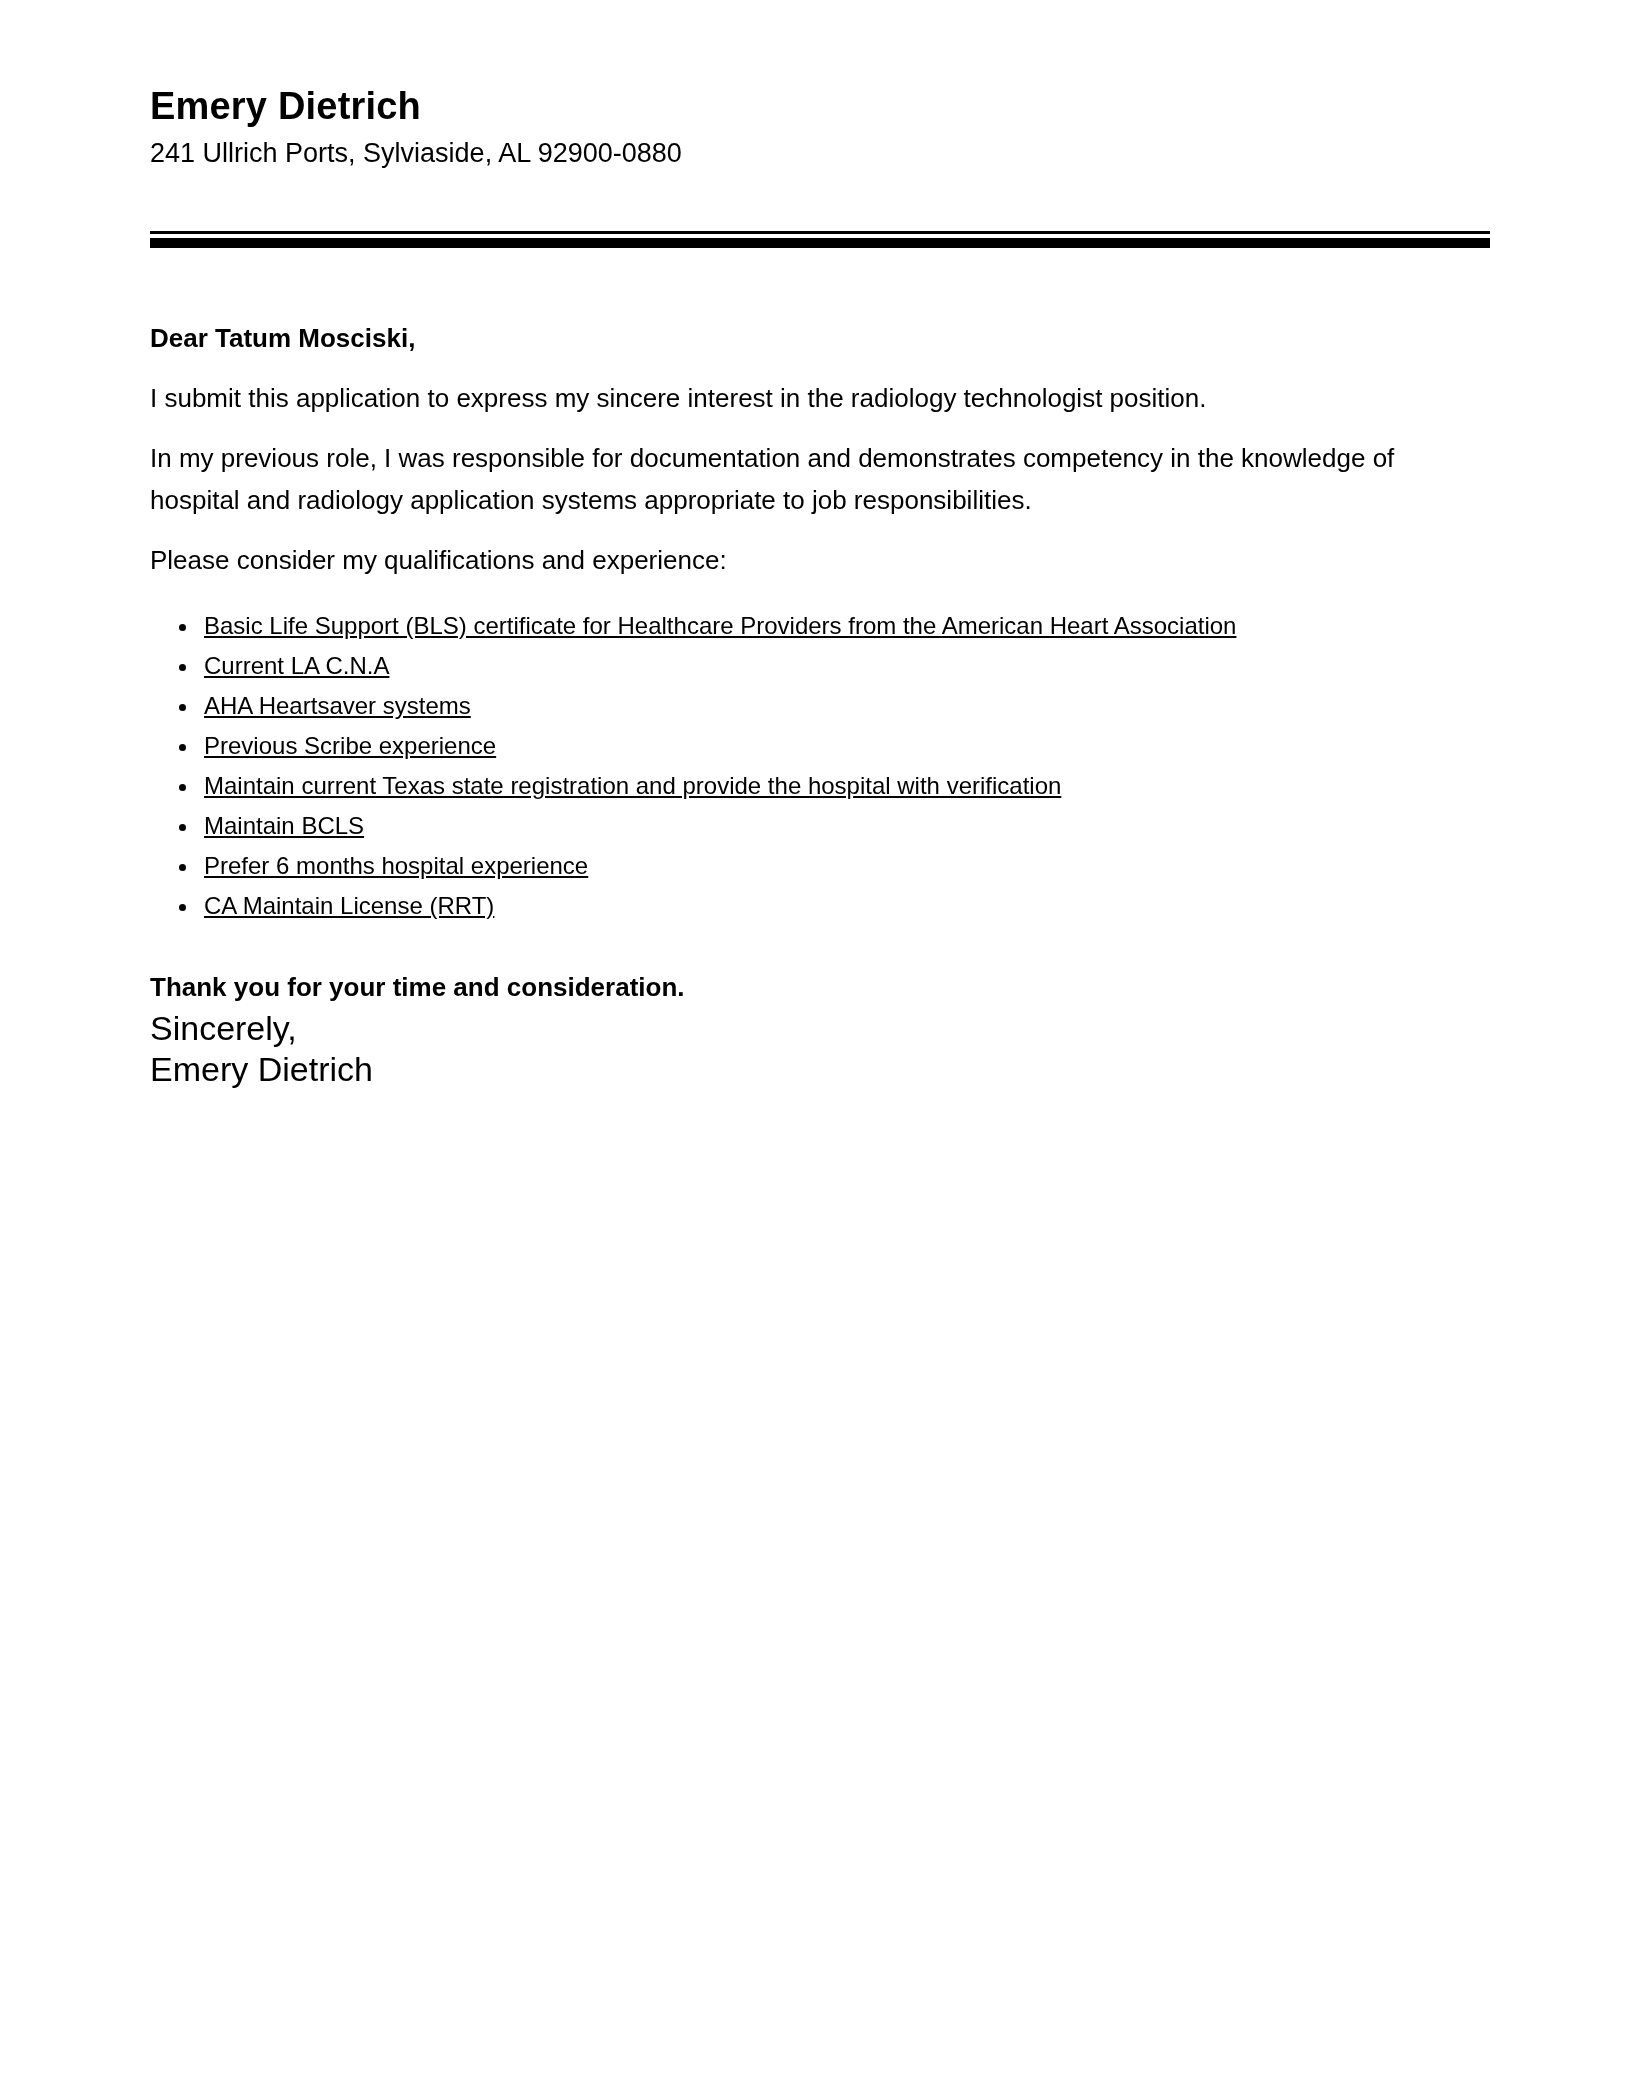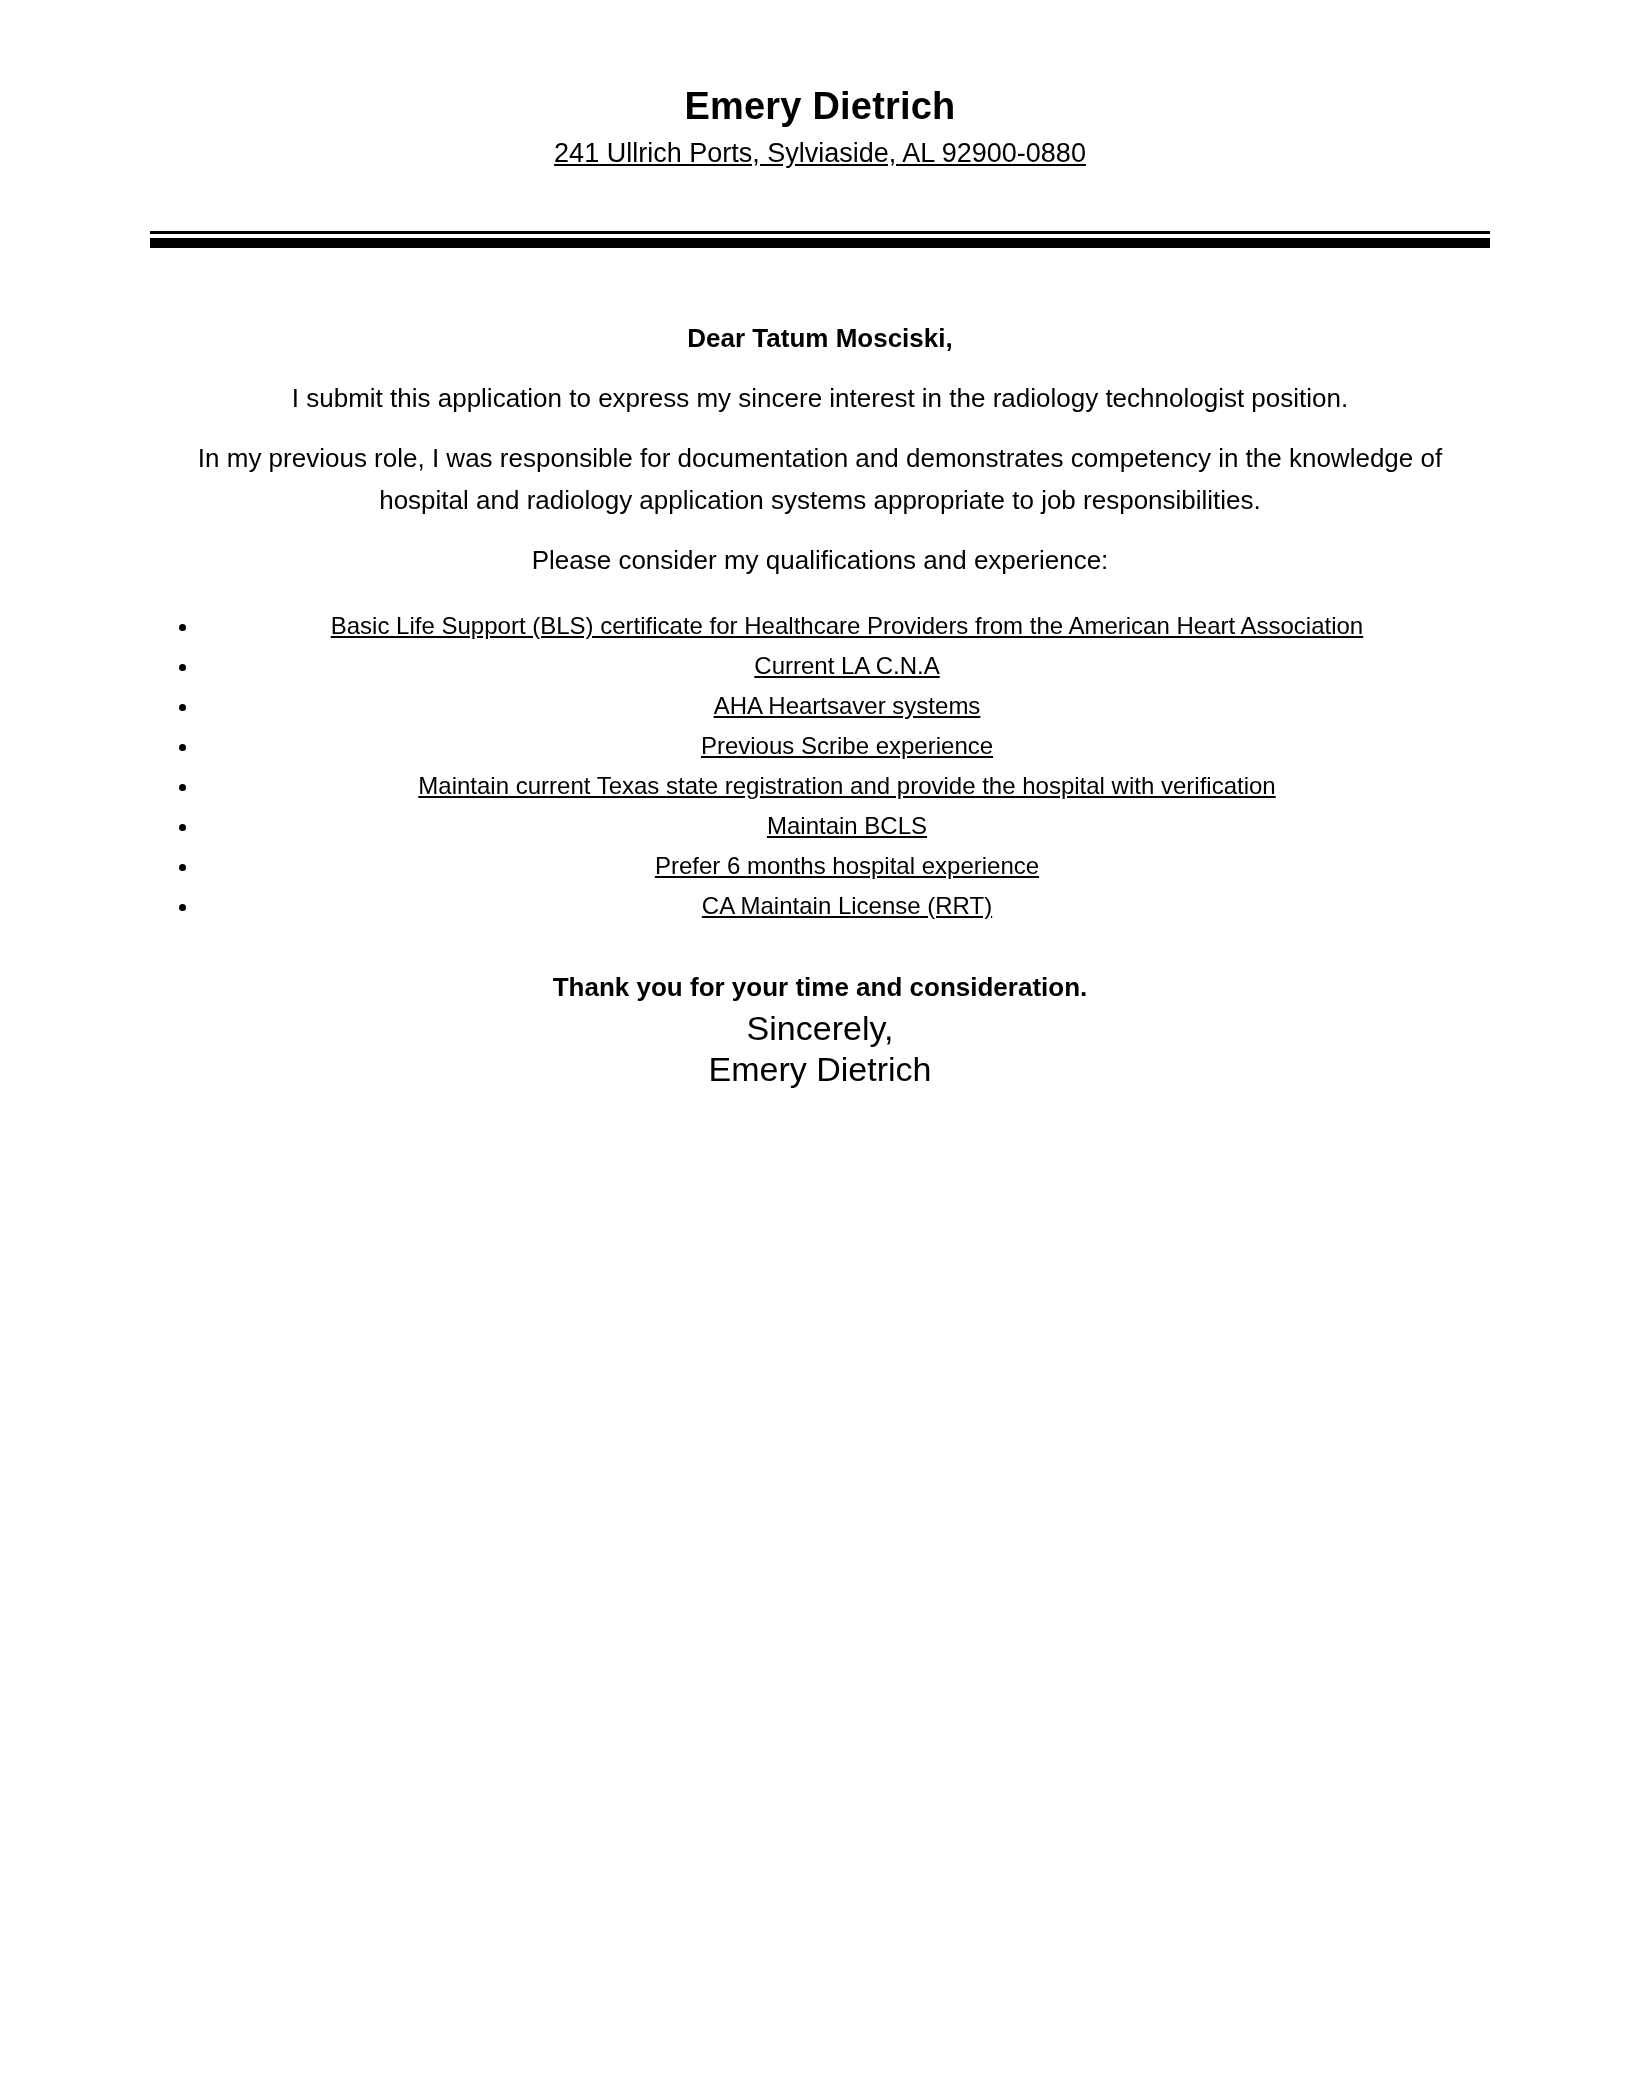--- a/index.html
+++ b/index.html
@@ -13,34 +13,32 @@
     font-family: "Liberation Sans", sans-serif;
     color: #000000;
     position: relative;
     box-sizing: border-box;
   }
   .page {
     box-sizing: border-box;
     width: 1632px;
     height: 2085px;
     padding: 84px 142px 0 150px;
-    text-align: center;
   }
   .sender-name {
     font-size: 38px;
     font-weight: bold;
     line-height: 1.2;
     margin: 0;
     letter-spacing: 0.2px;
   }
   .sender-address {
     font-size: 27px;
     line-height: 1.3;
     margin-top: 6px;
-    text-decoration: underline;
   }
   .header-divider {
     margin-top: 60px;
     height: 4px;              
     border-top: 3px solid #000000;
     border-bottom: 10px solid #000000;
     width: 100%;
   }
   .salutation {
     margin-top: 69px;

